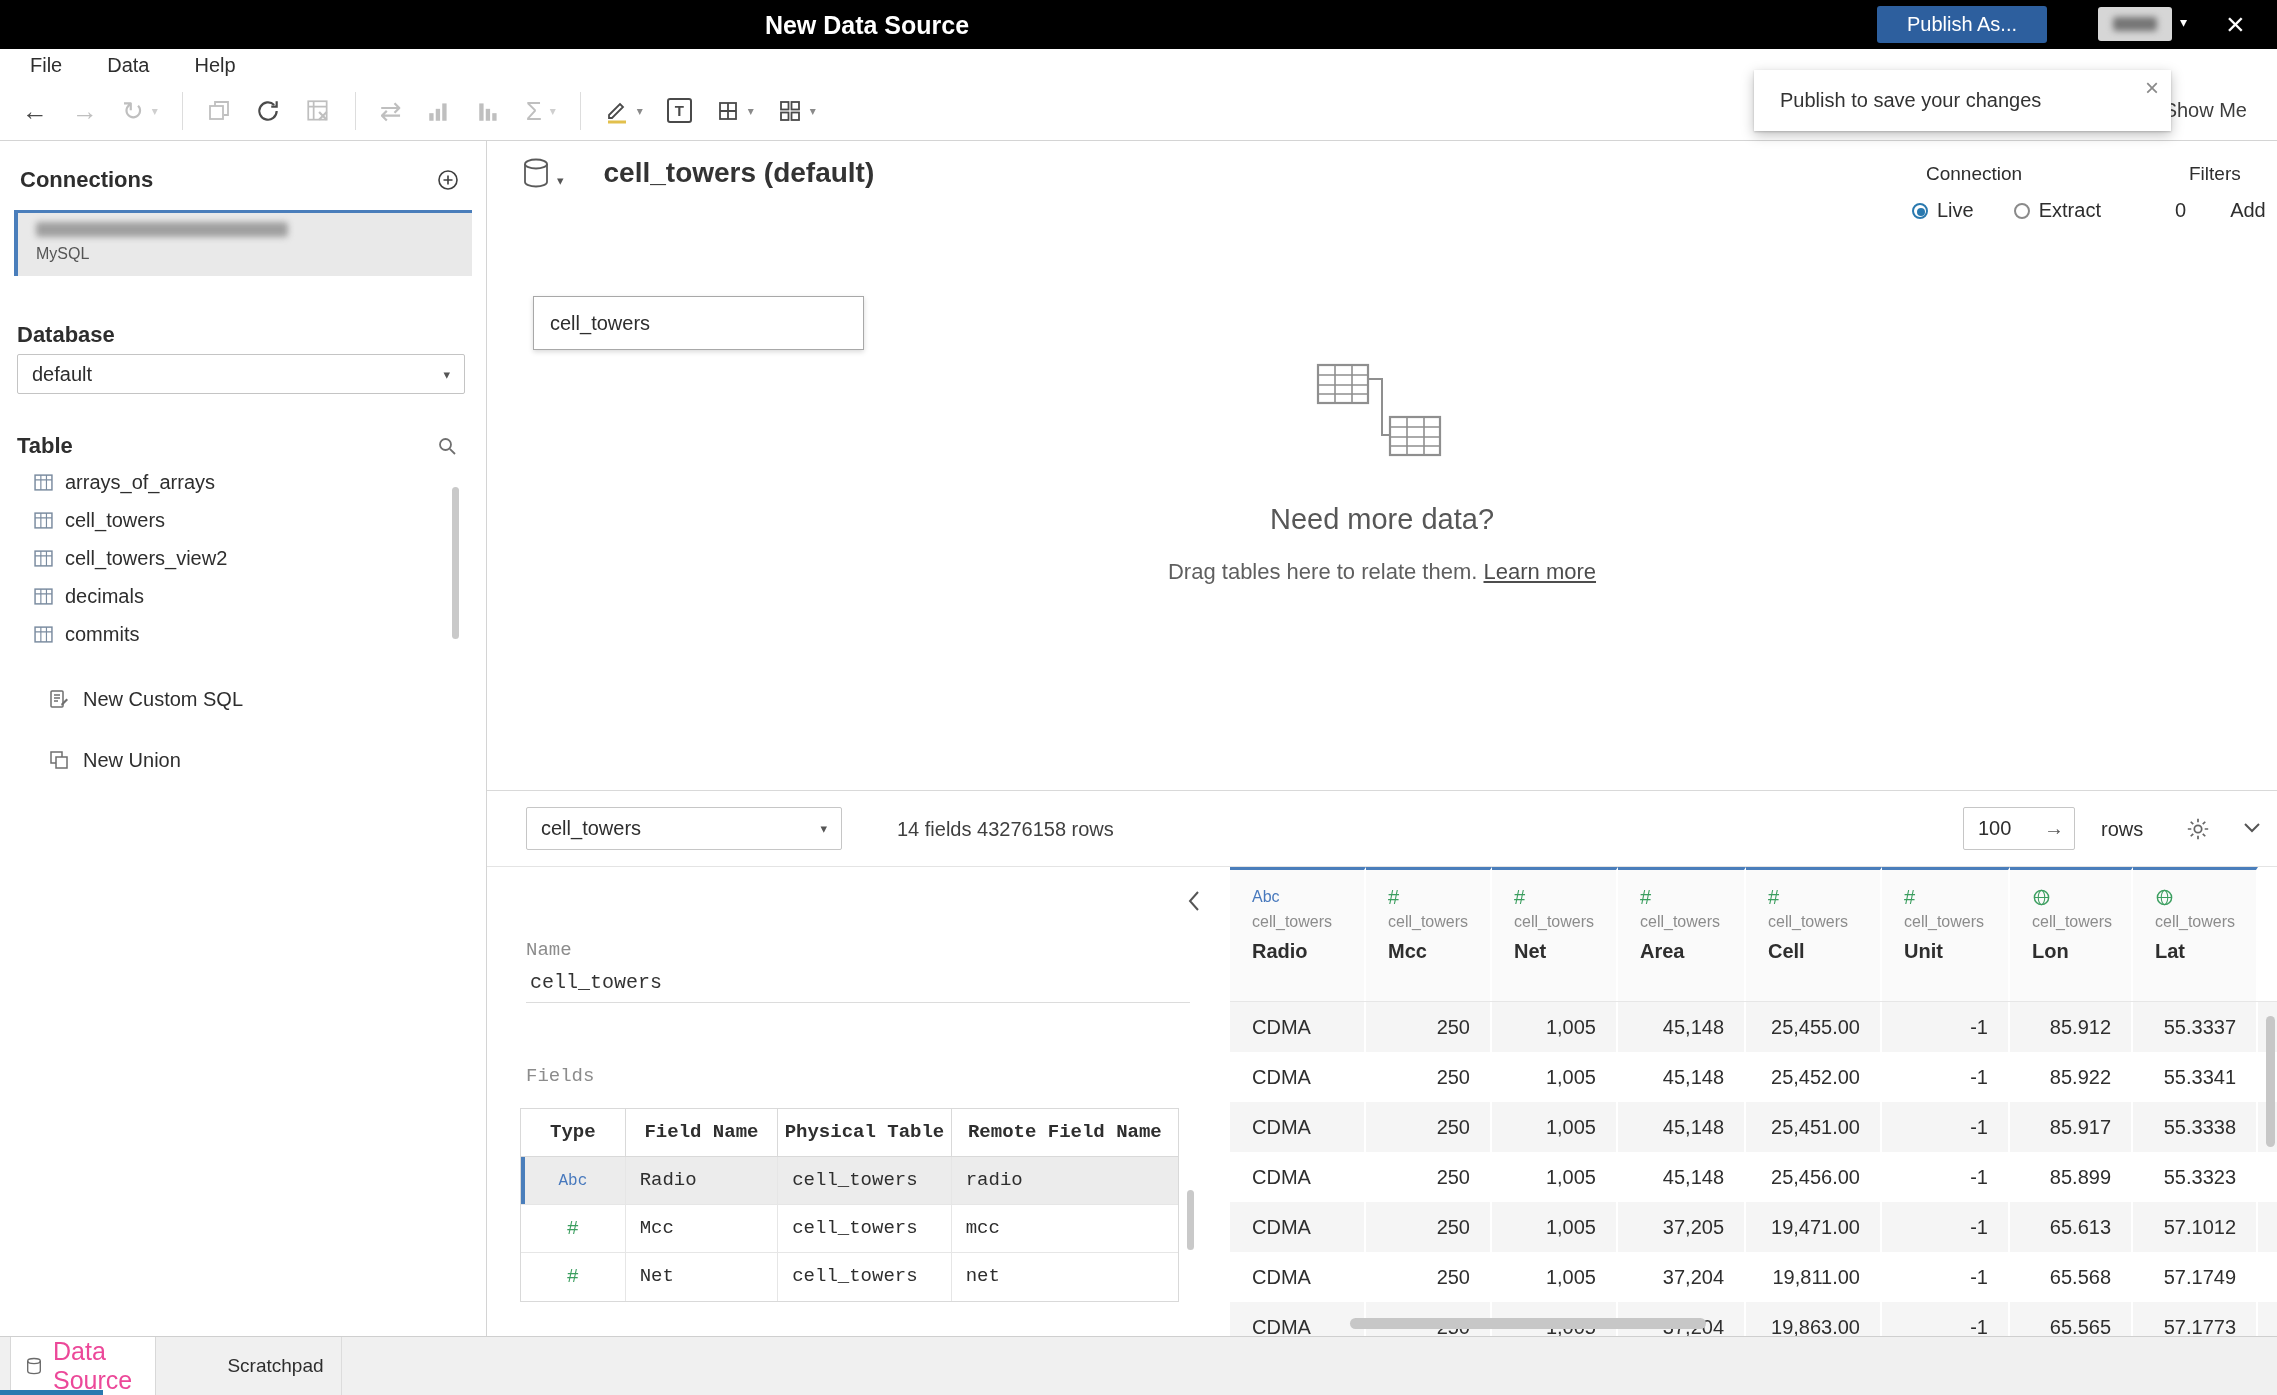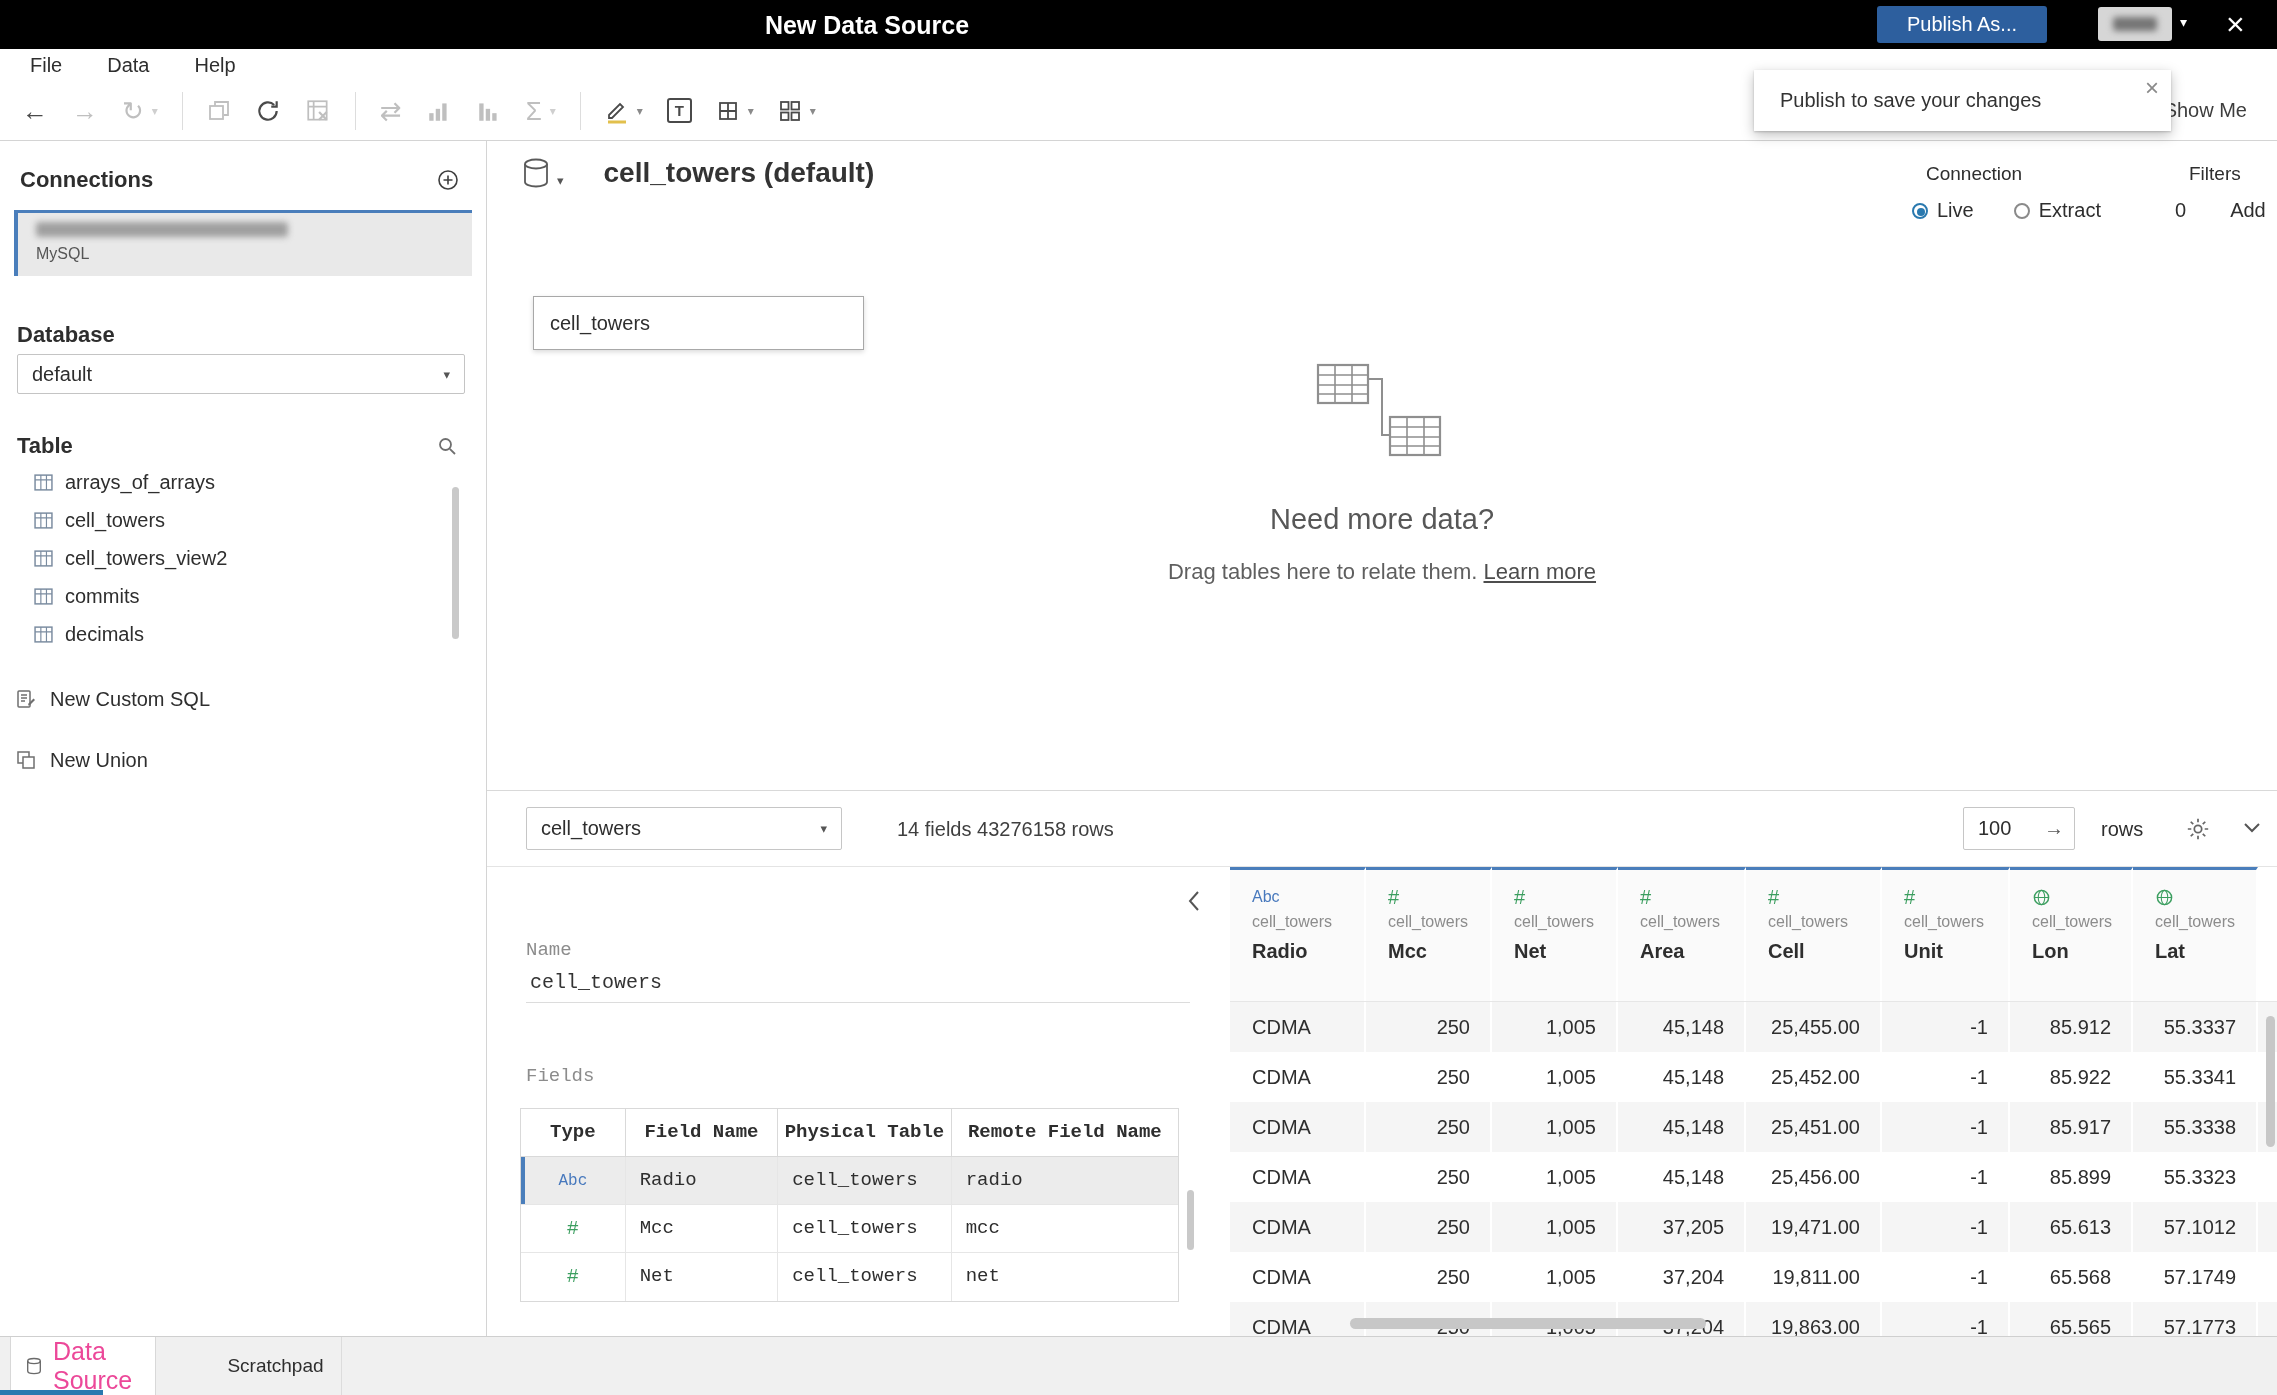--- a/index.html
+++ b/index.html
@@ -46,21 +46,21 @@
   .conn-blur { width:252px; height:15px; background:#9f9f9f; border-radius:3px; filter:blur(3px); }
   .conn-type { margin-top:8px; font-size:16px; color:#555; }
   .sb-section-label { font-size:22px; font-weight:700; color:#2e2e2e; }
   .db-label { position:absolute; left:17px; top:181px; }
   .db-select { position:absolute; left:17px; top:213px; width:448px; height:40px; border:1px solid #c4c4c4; border-radius:2px; background:#fff; display:flex; align-items:center; justify-content:space-between; padding:0 14px; font-size:20px; cursor:pointer; }
   .caret { font-size:13px; color:#555; }
   .table-header-row { position:absolute; left:17px; top:292px; width:440px; display:flex; justify-content:space-between; align-items:center; }
   .table-list { position:absolute; left:0; top:322px; width:470px; }
   .table-item { display:flex; align-items:center; gap:12px; height:38px; padding-left:34px; font-size:20px; color:#2e2e2e; cursor:pointer; }
   .sb-scrollbar { position:absolute; left:452px; top:346px; width:7px; height:152px; background:#c9c9c9; border-radius:4px; }
-  .sb-action { position:absolute; left:0; height:44px; display:flex; align-items:center; gap:14px; padding-left:16px; font-size:20px; color:#2e2e2e; cursor:pointer; }
+  .sb-action { position:absolute; left:0; height:44px; display:flex; align-items:center; gap:14px; padding-left:49px; font-size:20px; color:#2e2e2e; cursor:pointer; }
   .sb-action.sql { top:536px; }
   .sb-action.union { top:597px; }
 
   
   .canvas { position:absolute; left:487px; top:141px; width:1790px; height:650px; background:#fff; border-bottom:1px solid #d9d9d9; }
   .ds-header { position:absolute; left:36px; top:16px; display:flex; align-items:center; gap:8px; }
   .ds-caret { font-size:13px; color:#555; margin-top:14px; }
   .ds-title { font-size:28px; font-weight:600; color:#333; margin-left:32px; }
   .conn-group { position:absolute; left:1425px; top:22px; }
   .cg-label { font-size:19px; color:#2e2e2e; margin-left:14px; }
@@ -293,30 +293,30 @@
           </span>
           <span class="t-lb">cell_towers_view2</span>
         </div>
         <div class="table-item">
           <span>
             <svg width="19" height="17" viewBox="0 0 18 16" fill="none" stroke="#7b8ca0">
               <rect x="1" y="1" width="16" height="14" stroke-width="1.4"></rect>
               <path d="M1 5.5h16M6.5 1v14M11.8 1v14" stroke-width="1.1"></path>
             </svg>
           </span>
-          <span class="t-lb">commits</span>
+          <span class="t-lb">decimals</span>
         </div>
         <div class="table-item">
           <span>
             <svg width="19" height="17" viewBox="0 0 18 16" fill="none" stroke="#7b8ca0">
               <rect x="1" y="1" width="16" height="14" stroke-width="1.4"></rect>
               <path d="M1 5.5h16M6.5 1v14M11.8 1v14" stroke-width="1.1"></path>
             </svg>
           </span>
-          <span class="t-lb">decimals</span>
+          <span class="t-lb">commits</span>
         </div>
       </div>
     <div class="sb-scrollbar"></div>
 
     <div class="sb-action sql">
       <span>
         <svg width="20" height="20" viewBox="0 0 20 20" fill="none" stroke="#6f6f6f" stroke-width="1.5">
             <rect x="2" y="2" width="12" height="16" rx="1"></rect>
             <path d="M5 6h6M5 9h6M5 12h4"></path>
             <path d="M12.5 14.5l5-5 1.5 1.5-5 5-2 .5z" fill="#6f6f6f" stroke="none"></path>

